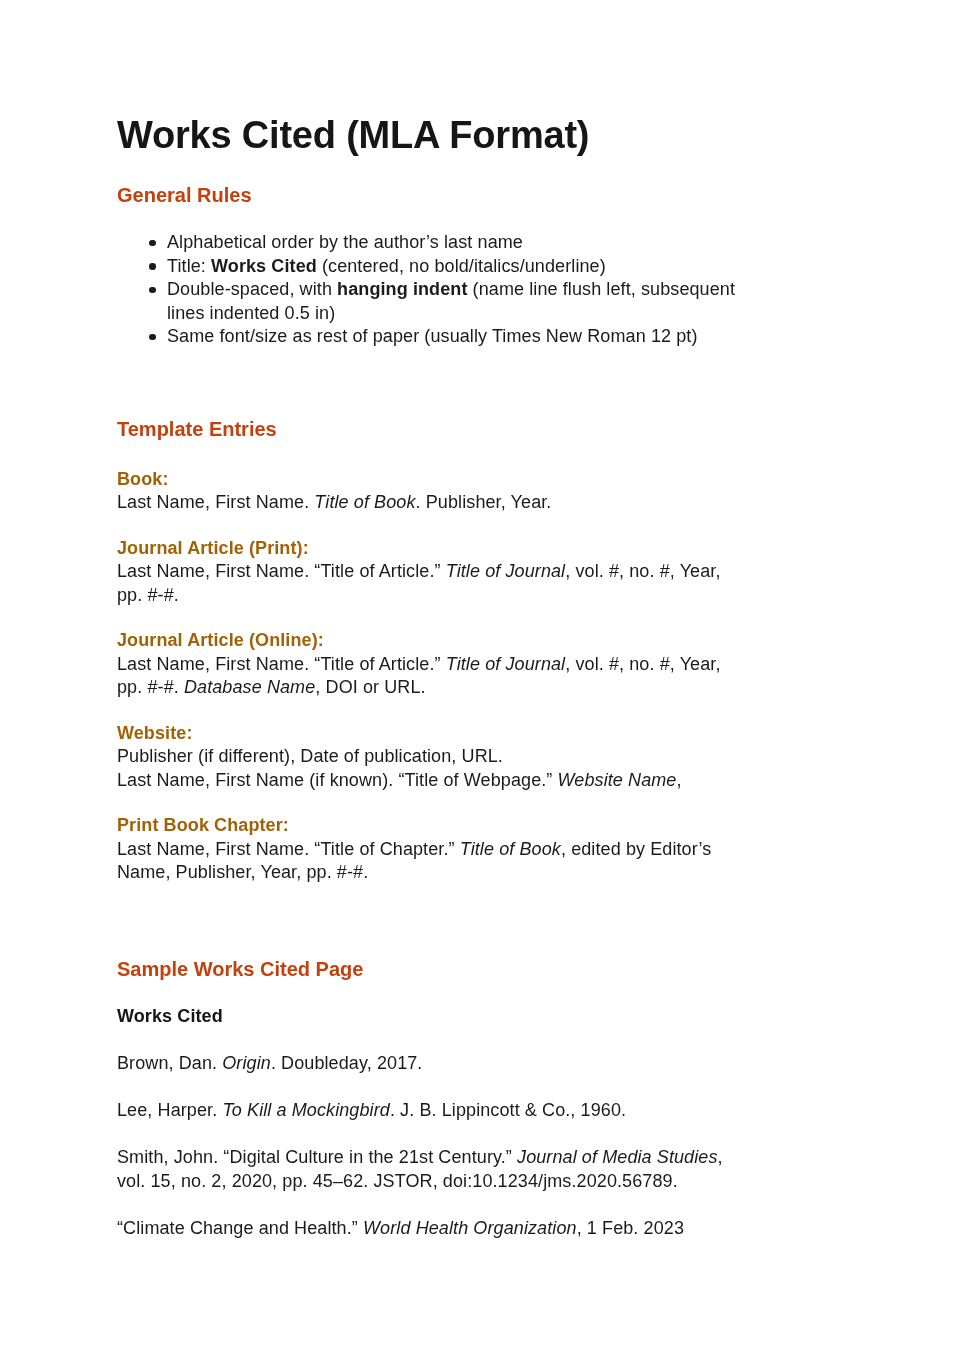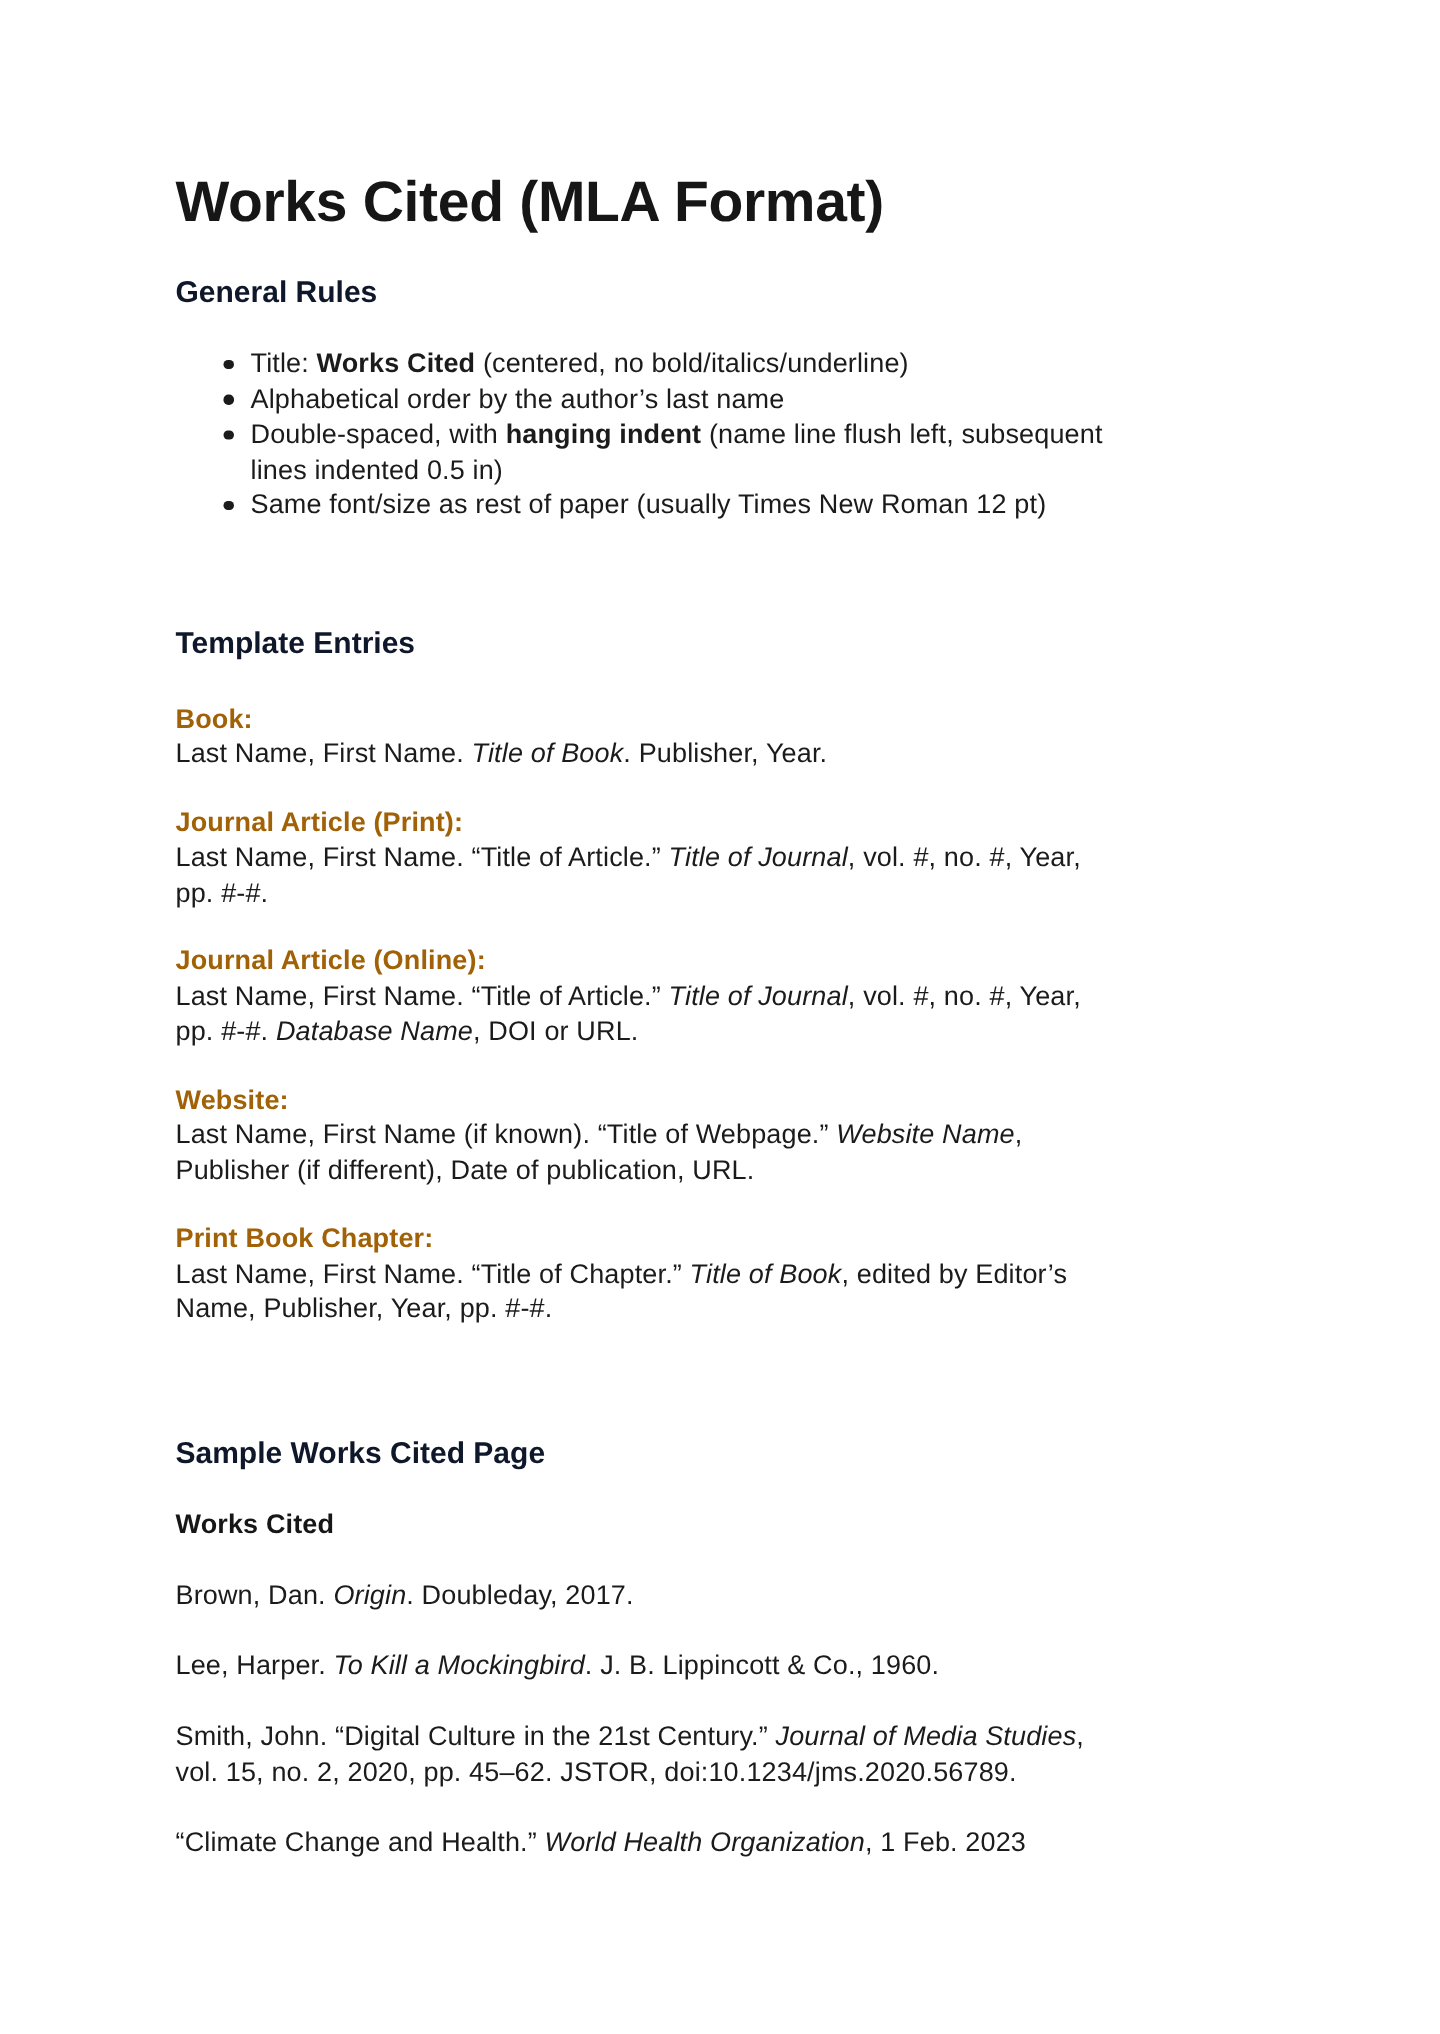--- a/index.html
+++ b/index.html
@@ -20,21 +20,21 @@
     font-size: 38px;
     line-height: 48px;
     font-weight: 700;
     letter-spacing: -0.2px;
     color: #161616;
   }
   h2.section-heading {
     font-size: 20px;
     line-height: 26px;
     font-weight: 700;
-    color: #0f172a;
+    color: #c2410c;
   }
   #h2-general { margin-top: 23px; }
   #h2-template { margin-top: 67px; }
   #h2-sample { margin-top: 71px; }
   .body-text, .rules-list li, .entry-line, .cite-line, .sub-label, .entry-label {
     font-size: 18px;
     line-height: 23.5px;
     letter-spacing: 0.1px;
   }
   ul.rules-list {
@@ -69,24 +69,24 @@
 
 <div class="page">
   <div class="content">
 
     <h1 class="doc-title">Works Cited (MLA Format)</h1>
 
     <h2 class="section-heading" id="h2-general">General Rules</h2>
 
     <ul class="rules-list" id="rules-list">
         <li>
-          <div class="rule-line"><span>Title: </span><span class="b">Works Cited</span><span> (centered, no bold/italics/underline)</span></div>
+          <div class="rule-line"><span>Alphabetical order by the author’s last name</span></div>
         </li>
         <li>
-          <div class="rule-line"><span>Alphabetical order by the author’s last name</span></div>
+          <div class="rule-line"><span>Title: </span><span class="b">Works Cited</span><span> (centered, no bold/italics/underline)</span></div>
         </li>
         <li>
           <div class="rule-line"><span>Double-spaced, with </span><span class="b">hanging indent</span><span> (name line flush left, subsequent</span></div>
           <div class="rule-line"><span>lines indented 0.5 in)</span></div>
         </li>
         <li>
           <div class="rule-line"><span>Same font/size as rest of paper (usually Times New Roman 12 pt)</span></div>
         </li>
       </ul>
 
@@ -102,22 +102,22 @@
           <div class="entry-line"><span>Last Name, First Name. “Title of Article.” </span><span class="i">Title of Journal</span><span>, vol. #, no. #, Year,</span></div>
           <div class="entry-line"><span>pp. #-#.</span></div>
         </div>
         <div class="entry">
           <div class="entry-label">Journal Article (Online):</div>
           <div class="entry-line"><span>Last Name, First Name. “Title of Article.” </span><span class="i">Title of Journal</span><span>, vol. #, no. #, Year,</span></div>
           <div class="entry-line"><span>pp. #-#. </span><span class="i">Database Name</span><span>, DOI or URL.</span></div>
         </div>
         <div class="entry">
           <div class="entry-label">Website:</div>
+          <div class="entry-line"><span>Publisher (if different), Date of publication, URL.</span></div>
           <div class="entry-line"><span>Last Name, First Name (if known). “Title of Webpage.” </span><span class="i">Website Name</span><span>,</span></div>
-          <div class="entry-line"><span>Publisher (if different), Date of publication, URL.</span></div>
         </div>
         <div class="entry">
           <div class="entry-label">Print Book Chapter:</div>
           <div class="entry-line"><span>Last Name, First Name. “Title of Chapter.” </span><span class="i">Title of Book</span><span>, edited by Editor’s</span></div>
           <div class="entry-line"><span>Name, Publisher, Year, pp. #-#.</span></div>
         </div>
       </div>
 
     <h2 class="section-heading" id="h2-sample">Sample Works Cited Page</h2>
 

